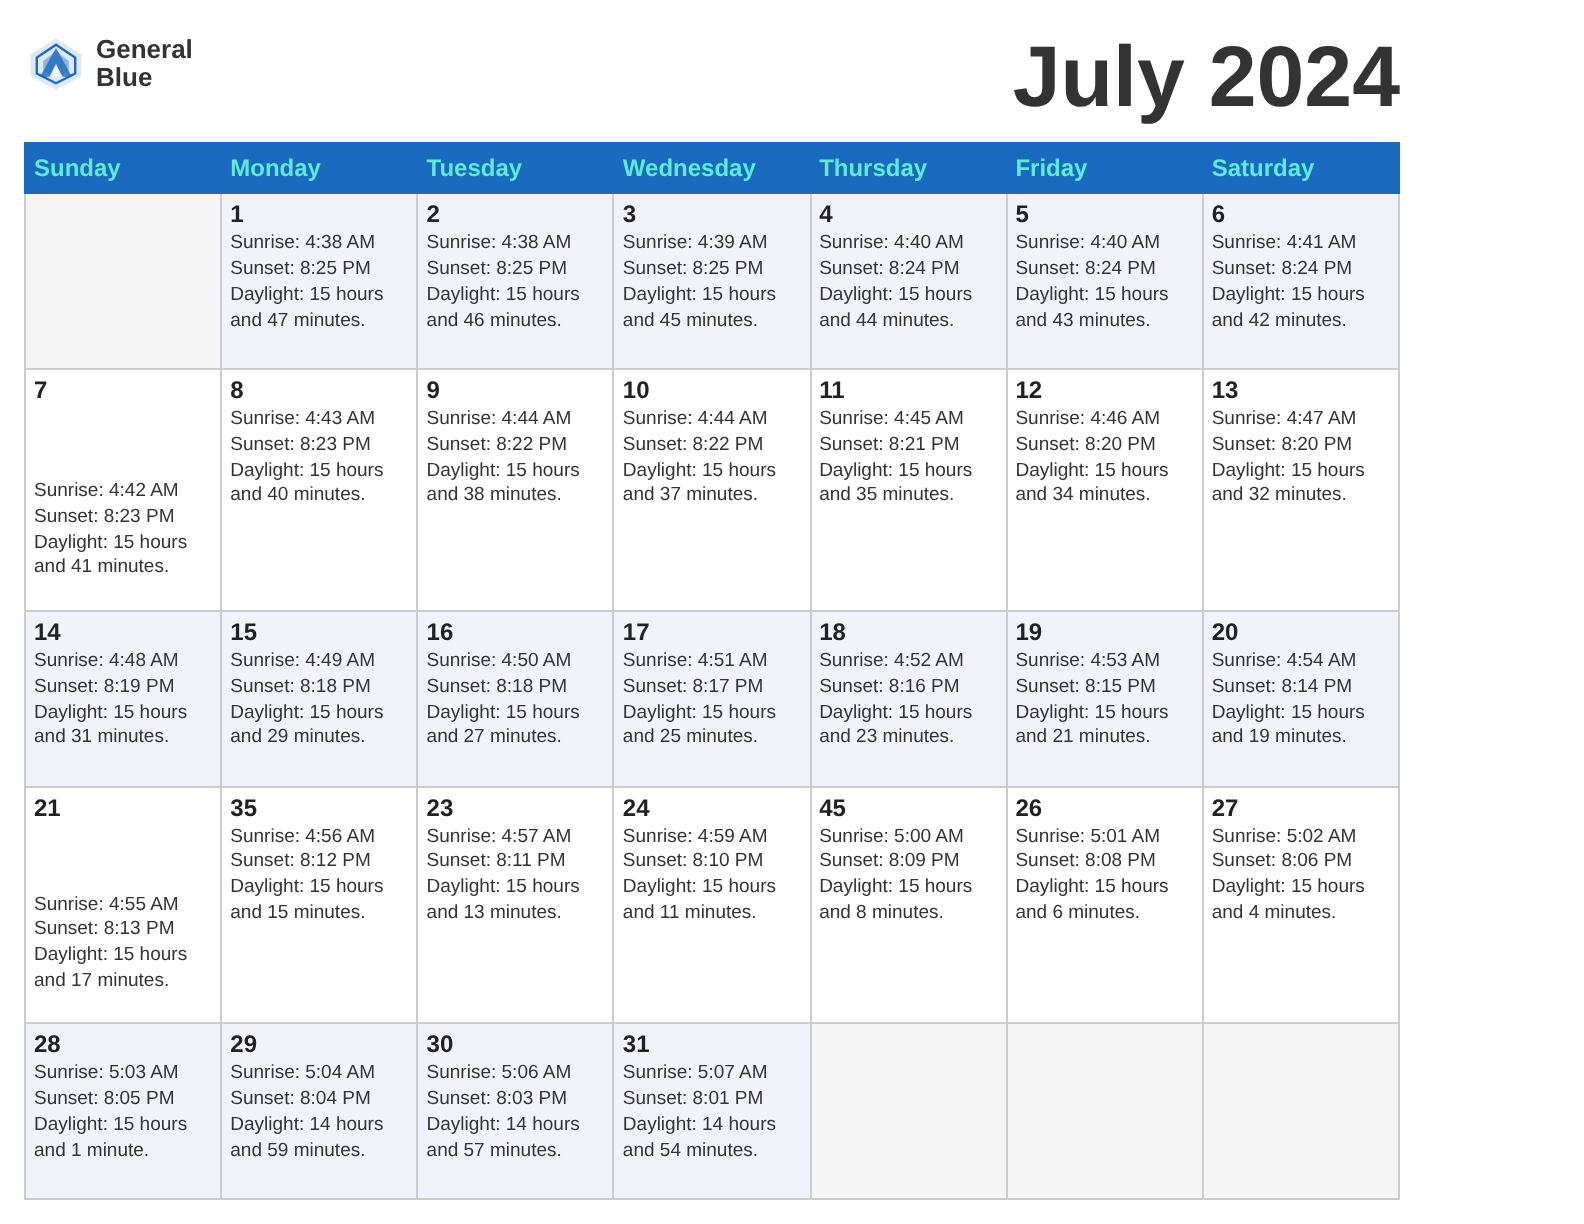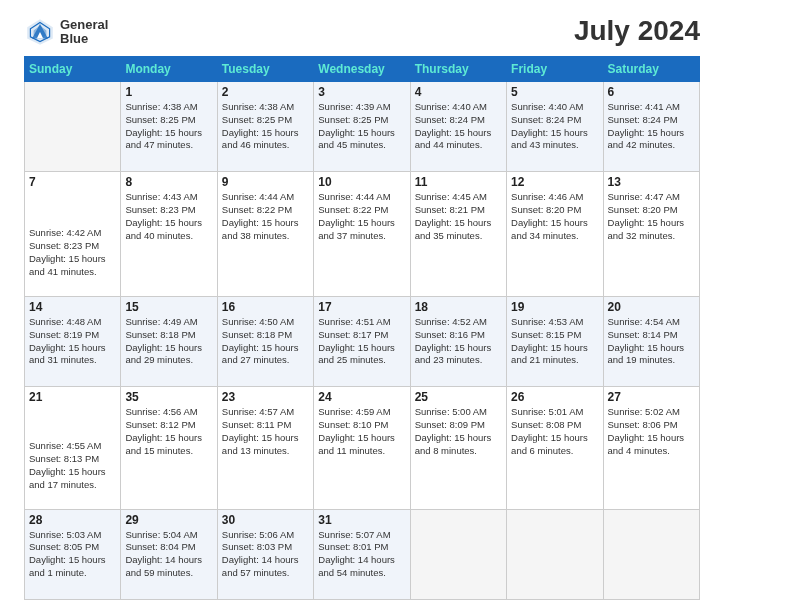--- a/index.html
+++ b/index.html
@@ -6,21 +6,21 @@
     body {
       font-family: Arial, sans-serif;
       background: #fff;
       width: 792px;
       height: 612px;
       overflow: hidden;
     }
     .page {
       width: 720px;
       height: 612px;
-      padding: 16px 20px 12px 24px;
+      padding: 16px 20px 12px 12px;
       display: flex;
       flex-direction: column;
     }
     .header {
       display: flex;
       justify-content: space-between;
       align-items: flex-start;
       margin-bottom: 8px;
     }
     .logo {
@@ -37,21 +37,21 @@
       color: #333;
     }
     .logo-icon {
       width: 32px;
       height: 32px;
     }
     .title-block {
       text-align: right;
     }
     .main-title {
-      font-size: 28px;
+      font-size: 43px;
       font-weight: bold;
       color: #333;
       line-height: 1.1;
     }
     .subtitle {
       font-size: 16px;
       color: #555;
     }
     .calendar {
       flex: 1;
@@ -308,21 +308,21 @@
 and 13 minutes.</div>
           </td>
           <td>
             <div class="day-number">24</div>
             <div class="day-info" style="white-space: pre-line;">Sunrise: 4:59 AM
 Sunset: 8:10 PM
 Daylight: 15 hours
 and 11 minutes.</div>
           </td>
           <td>
-            <div class="day-number">25</div>
+            <div class="day-number">45</div>
             <div class="day-info" style="white-space: pre-line;">Sunrise: 5:00 AM
 Sunset: 8:09 PM
 Daylight: 15 hours
 and 8 minutes.</div>
           </td>
           <td>
             <div class="day-number">26</div>
             <div class="day-info" style="white-space: pre-line;">Sunrise: 5:01 AM
 Sunset: 8:08 PM
 Daylight: 15 hours

